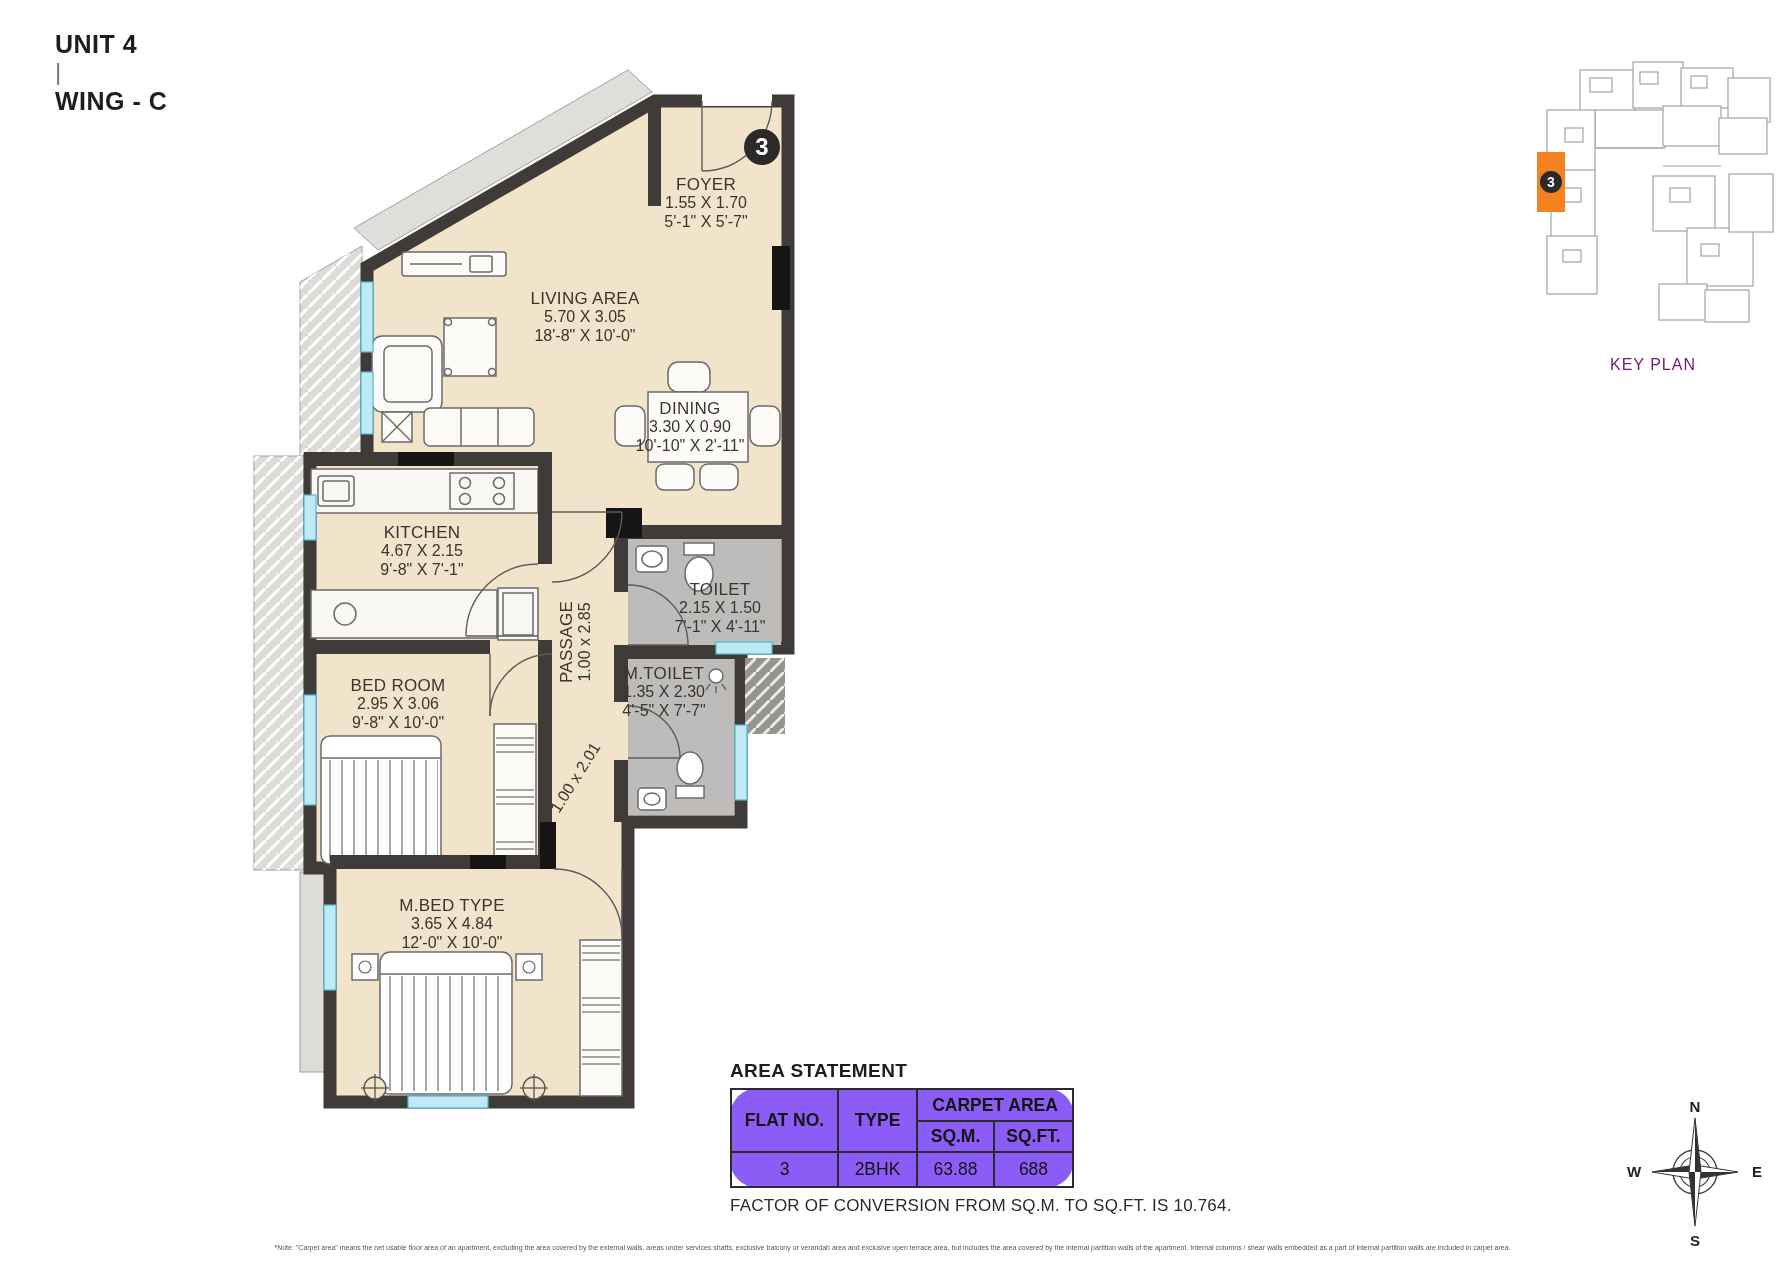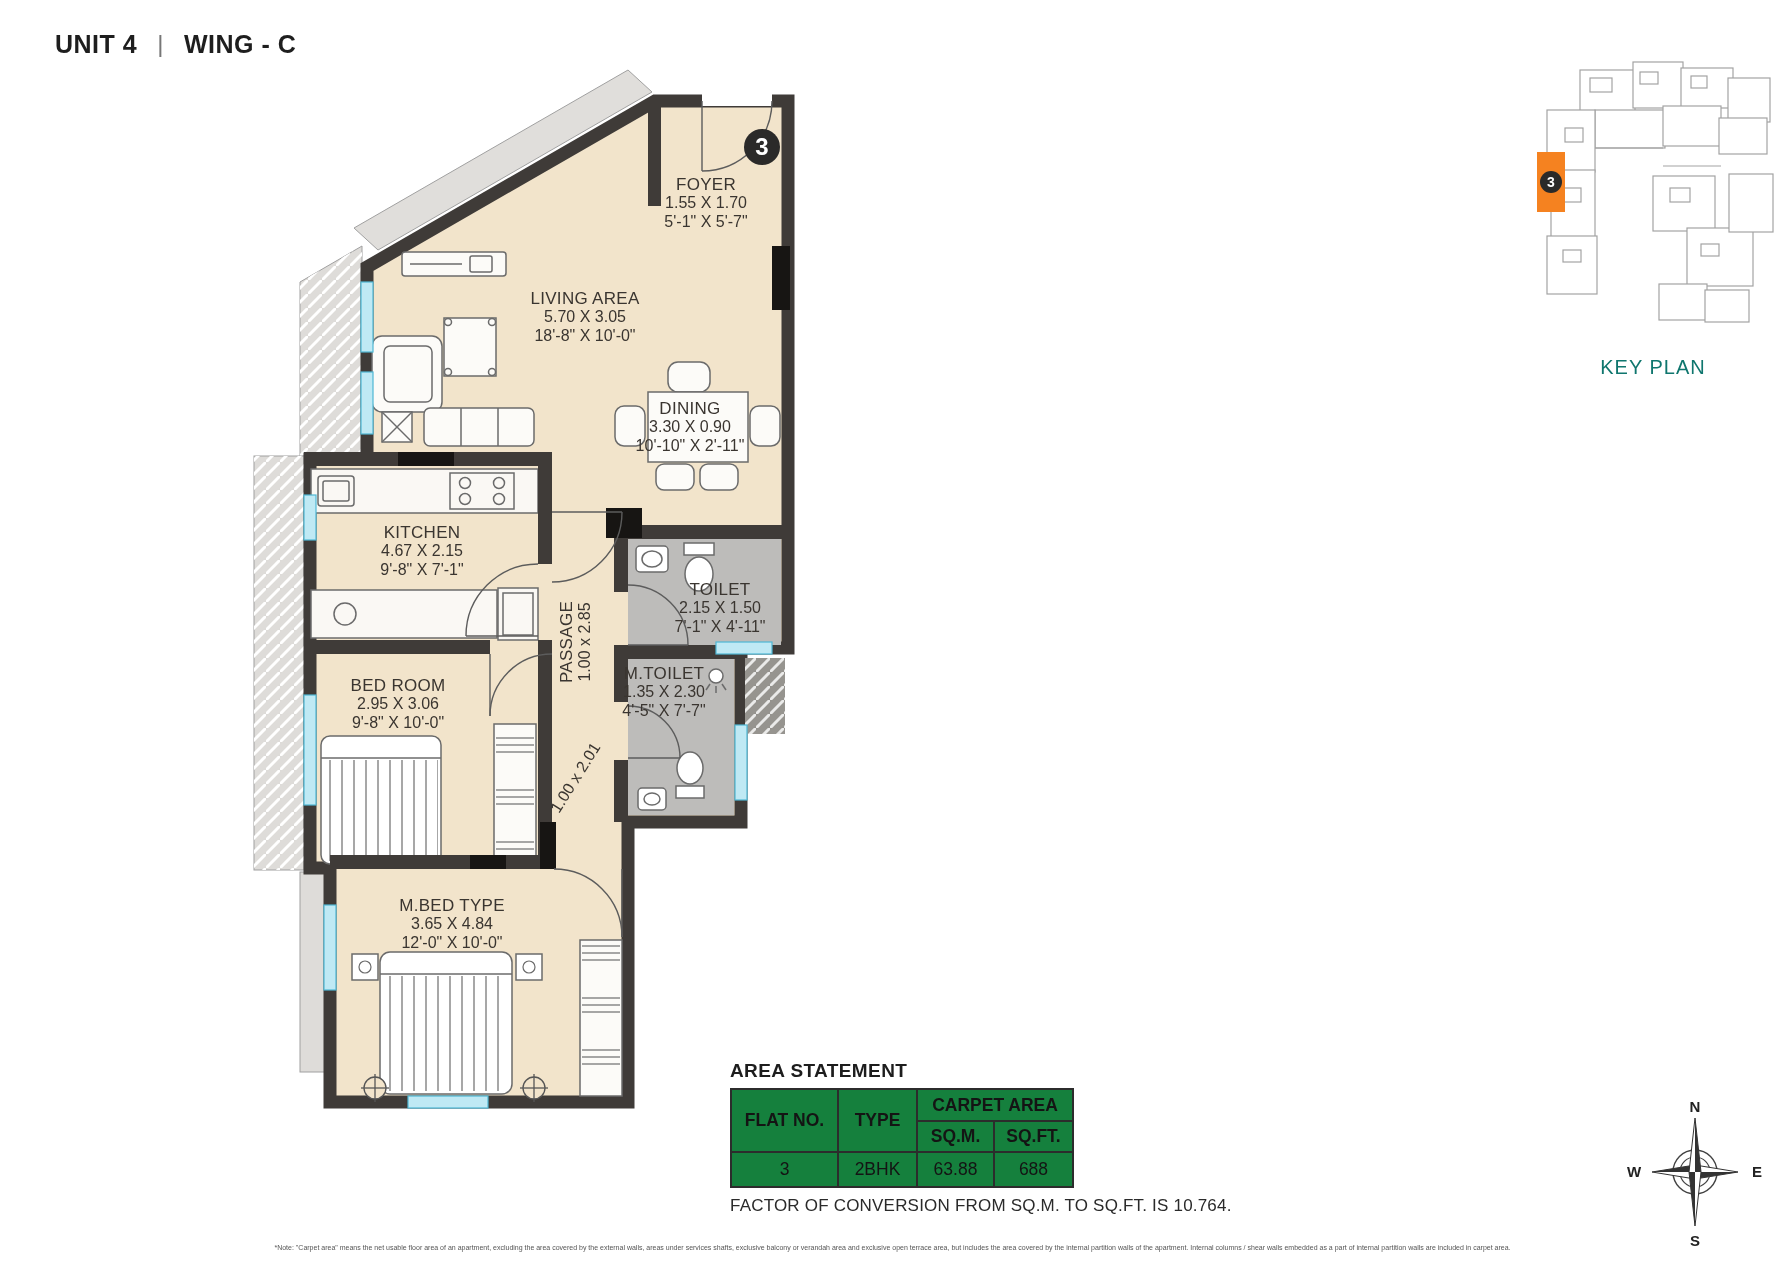--- a/index.html
+++ b/index.html
@@ -1,30 +1,30 @@
 <!DOCTYPE html>
 <html><head>
 <meta charset="utf-8">
 <style>
   html,body{margin:0;padding:0;background:#ffffff;}
   .page{position:relative;width:1785px;height:1262px;background:#ffffff;overflow:hidden;
         font-family:"Liberation Sans",sans-serif;}
   svg.plan{position:absolute;left:0;top:0;}
-  .title{position:absolute;left:55px;top:30px;display:flex;align-items:center;gap:20px;
-         font-size:25px;font-weight:bold;color:#1e1e1e;letter-spacing:0.5px;}
+  .title{position:absolute;left:55px;top:30px;display:flex;align-items:flex-start;gap:0;
+         font-size:25px;font-weight:bold;color:#1e1e1e;letter-spacing:0.5px;flex-direction:column;}
   .title .sep{font-weight:300;color:#777;font-size:24px;transform:translateY(-1px);}
   .room-label{position:absolute;transform:translateX(-50%);text-align:center;color:#3a3530;white-space:nowrap;}
   .room-label .rname{display:block;font-size:17px;line-height:19px;letter-spacing:0.3px;}
   .room-label .rdim{display:block;font-size:16px;line-height:18.5px;}
   .room-label.rot{transform:translate(-50%,-50%) rotate(-90deg);}
   .room-label.diag{transform:translate(-50%,-50%) rotate(-58deg);}
   .keyplan-label{position:absolute;left:1653px;top:356px;transform:translateX(-50%);
-                 font-size:20px;color:#0f766e;letter-spacing:1px;}
+                 font-size:16px;color:#701a75;letter-spacing:1px;}
   .area-title{position:absolute;left:730px;top:1060px;font-size:19px;font-weight:700;color:#1d1d1d;letter-spacing:0.4px;}
-  table.area-table{position:absolute;left:730px;top:1088px;border-collapse:collapse;background:#15803d;}
+  table.area-table{position:absolute;left:730px;top:1088px;border-collapse:collapse;background:#8b5cf6;border-radius:28px;}
   table.area-table th,table.area-table td{border:2px solid #2c2c2c;text-align:center;vertical-align:middle;
       font-size:17.5px;color:#141414;padding:0;}
   table.area-table th{font-weight:bold;}
   .conv-note{position:absolute;left:730px;top:1196px;font-size:17px;color:#2a2a2a;letter-spacing:0.2px;}
   .footnote{position:absolute;left:50%;transform:translateX(-50%);top:1244px;width:1300px;
             text-align:center;font-size:7px;color:#555;}
   .badge-num{font-weight:bold;fill:#ffffff;}
 </style>
 </head>
 <body>

